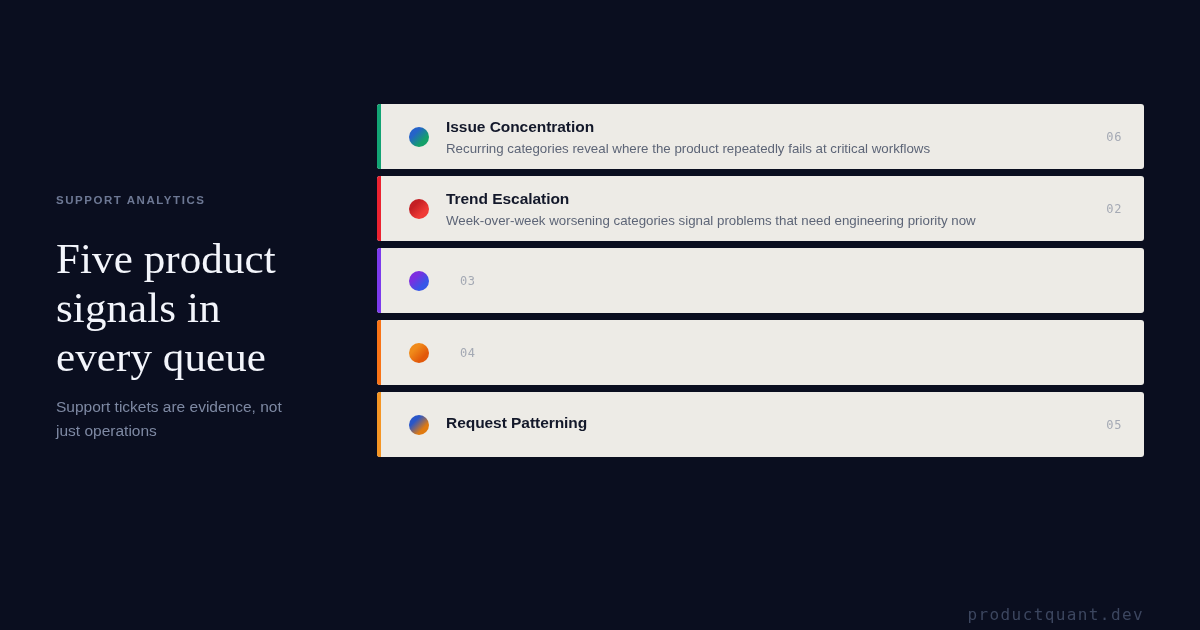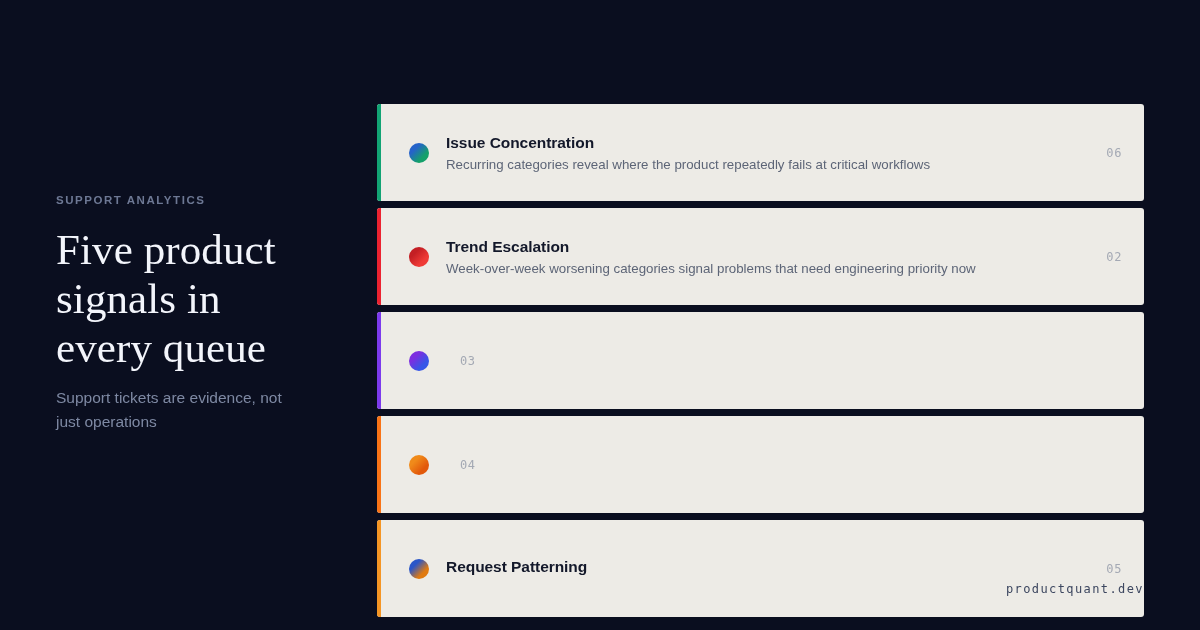--- a/index.html
+++ b/index.html
@@ -17,21 +17,21 @@
     position:absolute;
     left:56px; top:194px;
     width:300px;
   }
   .eyebrow {
     font-size:11.5px;
     font-weight:600;
     letter-spacing:1.55px;
     color:#6d7894;
     text-transform:uppercase;
-    margin-bottom:19px;
+    margin-bottom:28px;
   }
   .headline {
     font-family:Liberation Serif, serif;
     font-size:43px;
     line-height:49px;
     font-weight:400;
     color:#f3f5fb;
     letter-spacing:0.1px;
     width:260px;
   }
@@ -47,21 +47,21 @@
   .cards {
     position:absolute;
     left:377px; top:104px;
     width:767px;
     display:flex;
     flex-direction:column;
     gap:7px;
   }
   .card {
     position:relative;
-    height:97px;
+    height:65px;
     background:#edebe6;
     border-radius:3px;
     display:flex;
     align-items:center;
     padding-left:20px;
     padding-right:22px;
     overflow:hidden;
   }
   .accent {
     position:absolute;
@@ -95,23 +95,23 @@
     font-size:12px;
     color:#a4a9b4;
     letter-spacing:0.6px;
     flex:0 0 auto;
     margin-left:14px;
   }
 
   
   .footer {
     position:absolute;
-    right:56px; bottom:34px;
+    right:56px; bottom:6px;
     font-family:"DejaVu Sans Mono", monospace;
-    font-size:12px;
+    font-size:16px;
     letter-spacing:1.4px;
     color:#3c465f;
     margin-left:30px;
   }
 </style>
 </head>
 <body>
 
 <div class="stage">
 

